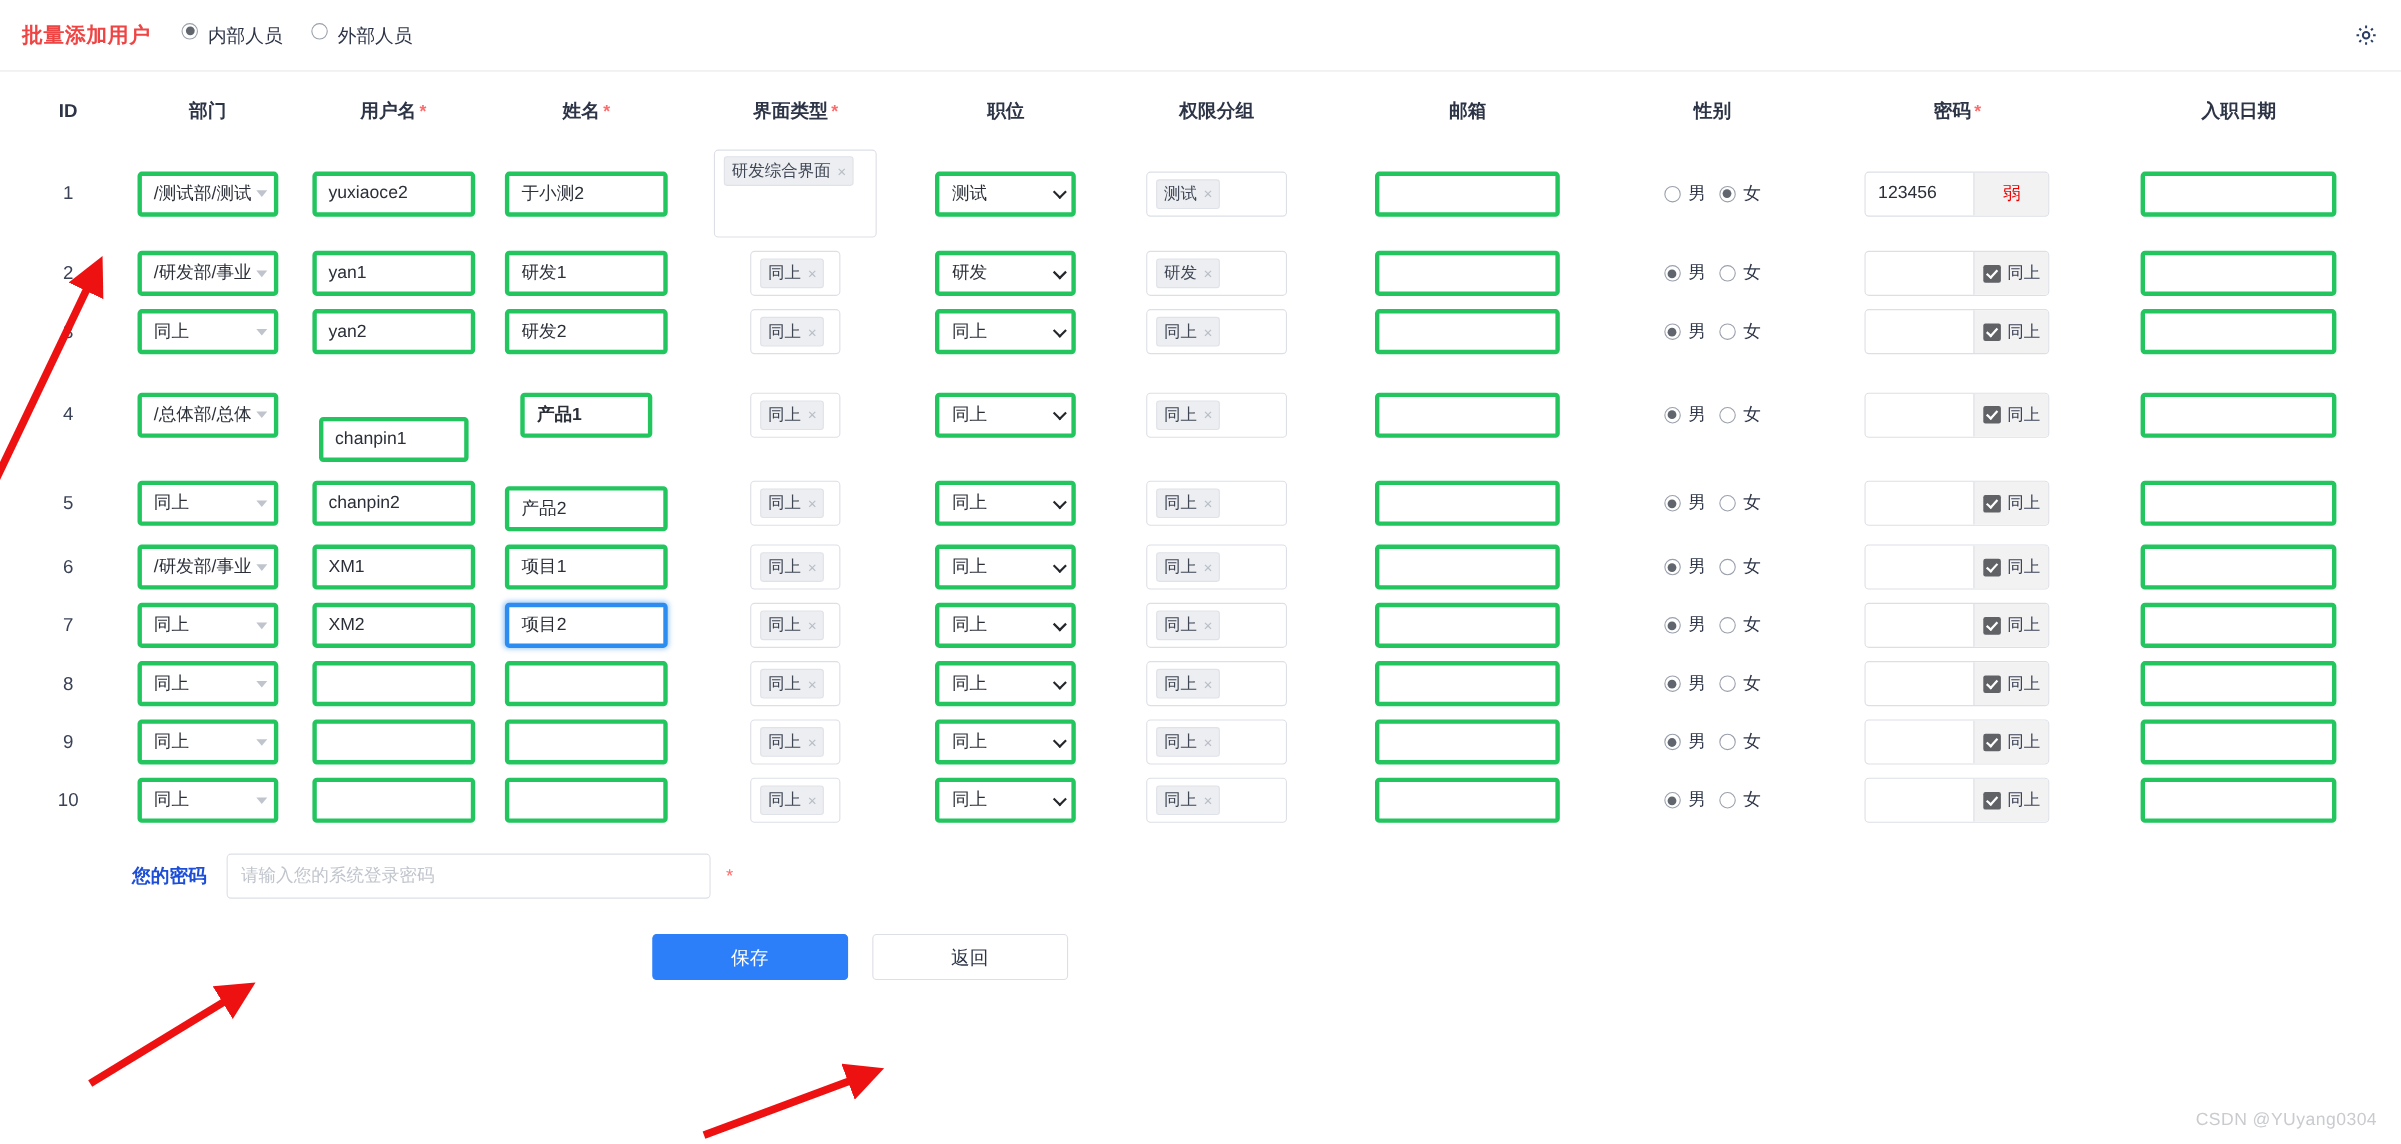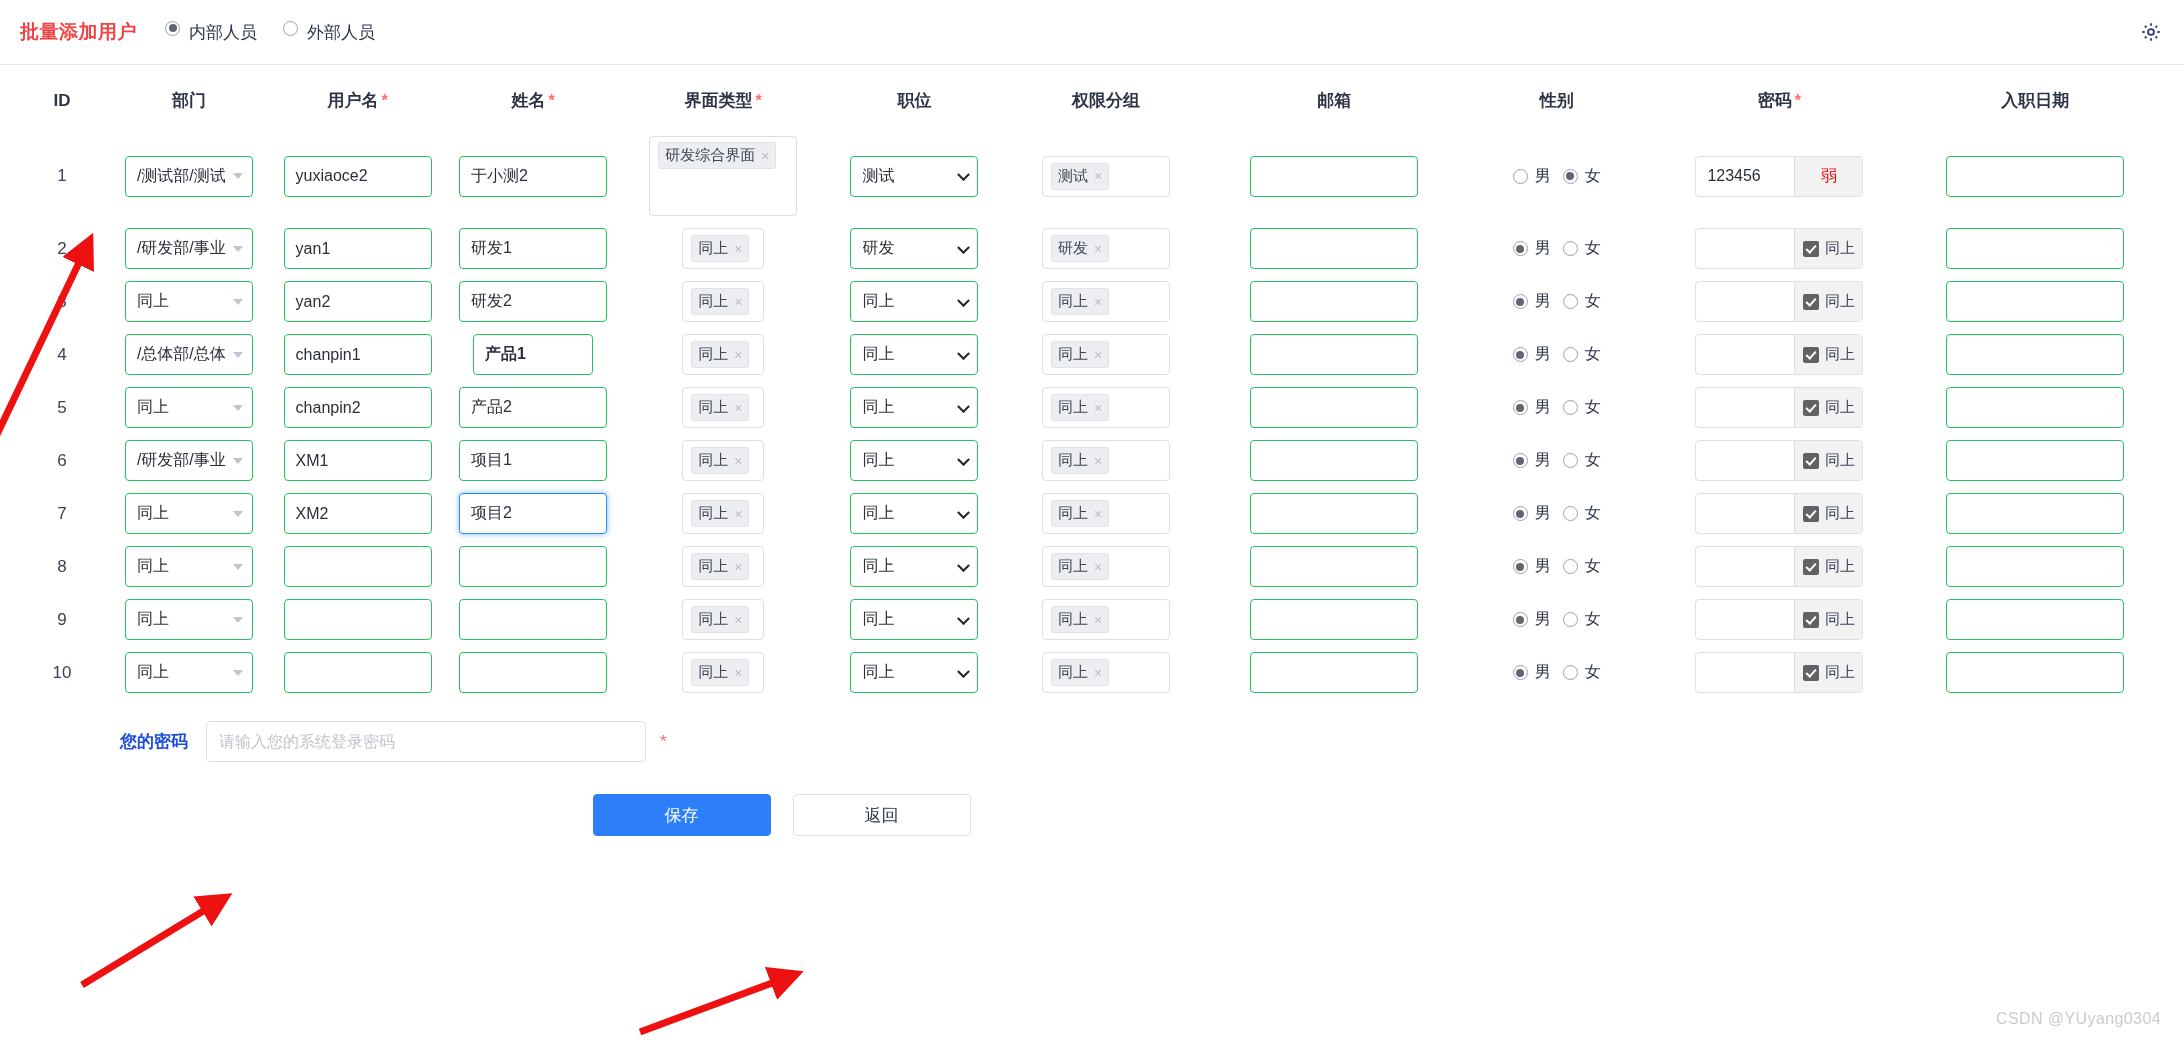--- a/index.html
+++ b/index.html
@@ -52,21 +52,21 @@
   table.grid th {
     font-size: 17px; font-weight: bold; color: #2c3446;
     padding: 24px 0 18px 0; text-align: center; white-space: nowrap;
   }
   .req { color: #ff6b6b; font-size: 16px; margin-left: 3px; }
   table.grid td { padding: 6px 0; text-align: center; vertical-align: middle; }
   td.idcell { font-size: 17px; color: #3a4256; text-align: center; }
 
   
   .fld {
-    height: 41px; border: 1px solid #22c55e; border-radius: 4px;
+    height: 41px; border: 4px solid #22c55e; border-radius: 4px;
     background: #fff; font-size: 16px; color: #2b2f38;
     display: flex; align-items: center; padding: 0 11px;
     width: 100%; text-align: left;
   }
   .fld.empty { color: #c0c4cc; }
   .fld.focused { border-color: #2d8cf0; box-shadow: 0 0 5px 1px rgba(45,140,240,.45); }
 
   .cellbox { display: flex; justify-content: center; }
 
   
@@ -471,21 +471,21 @@
           <td>
             <div class="cellbox">
               <div class="sel-dept">
                 <div class="fld">/总体部/总体</div>
                 <span class="caret"></span>
               </div>
             </div>
           </td>
           <td>
             <div class="cellbox">
-              <div class="fld" style="width: 148px;">chanpin1</div>
+              <div class="fld" style="width: 136px; margin-top: 45px;">chanpin1</div>
             </div>
           </td>
           <td>
             <div class="cellbox">
               <div class="fld" style="width: 120px; font-weight: bold;">产品1</div>
             </div>
           </td>
           <td>
             <div class="cellbox">
               <div class="tagbox" style="width: 82px;">
@@ -560,21 +560,21 @@
               </div>
             </div>
           </td>
           <td>
             <div class="cellbox">
               <div class="fld" style="width: 148px;">chanpin2</div>
             </div>
           </td>
           <td>
             <div class="cellbox">
-              <div class="fld" style="width: 148px;">产品2</div>
+              <div class="fld" style="width: 148px; margin-top: 10px;">产品2</div>
             </div>
           </td>
           <td>
             <div class="cellbox">
               <div class="tagbox" style="width: 82px;">
                 <span class="tag">
                   <span>同上</span>
                   <span class="x">×</span>
                 </span>
               </div>

